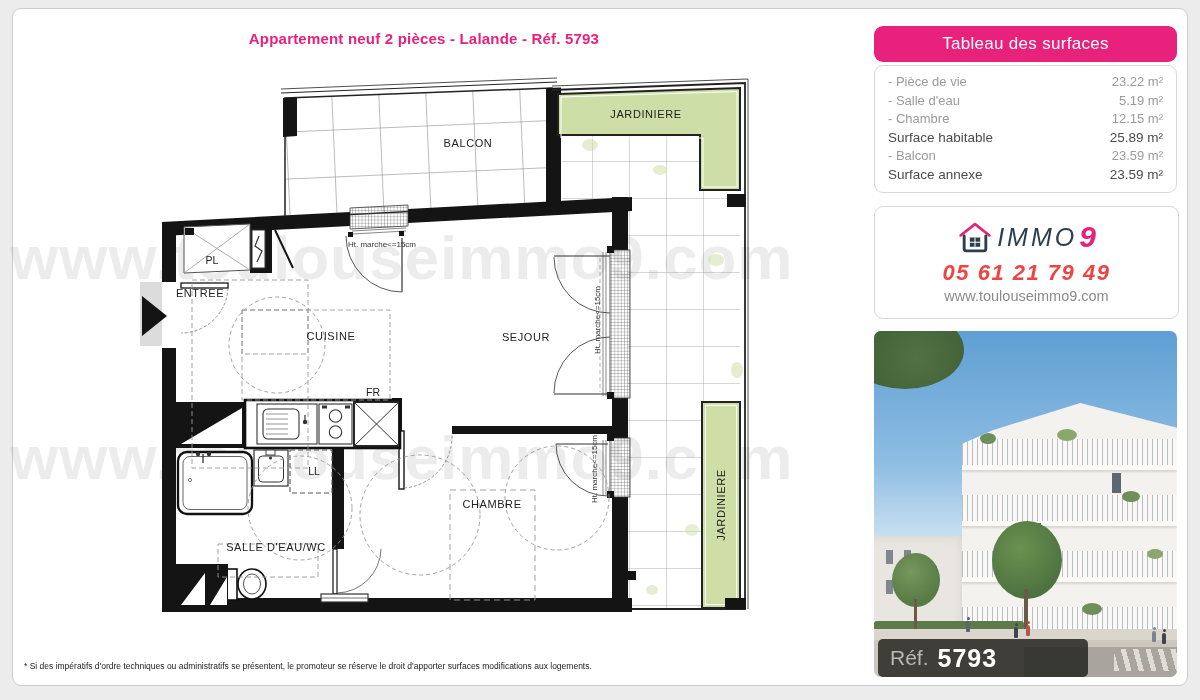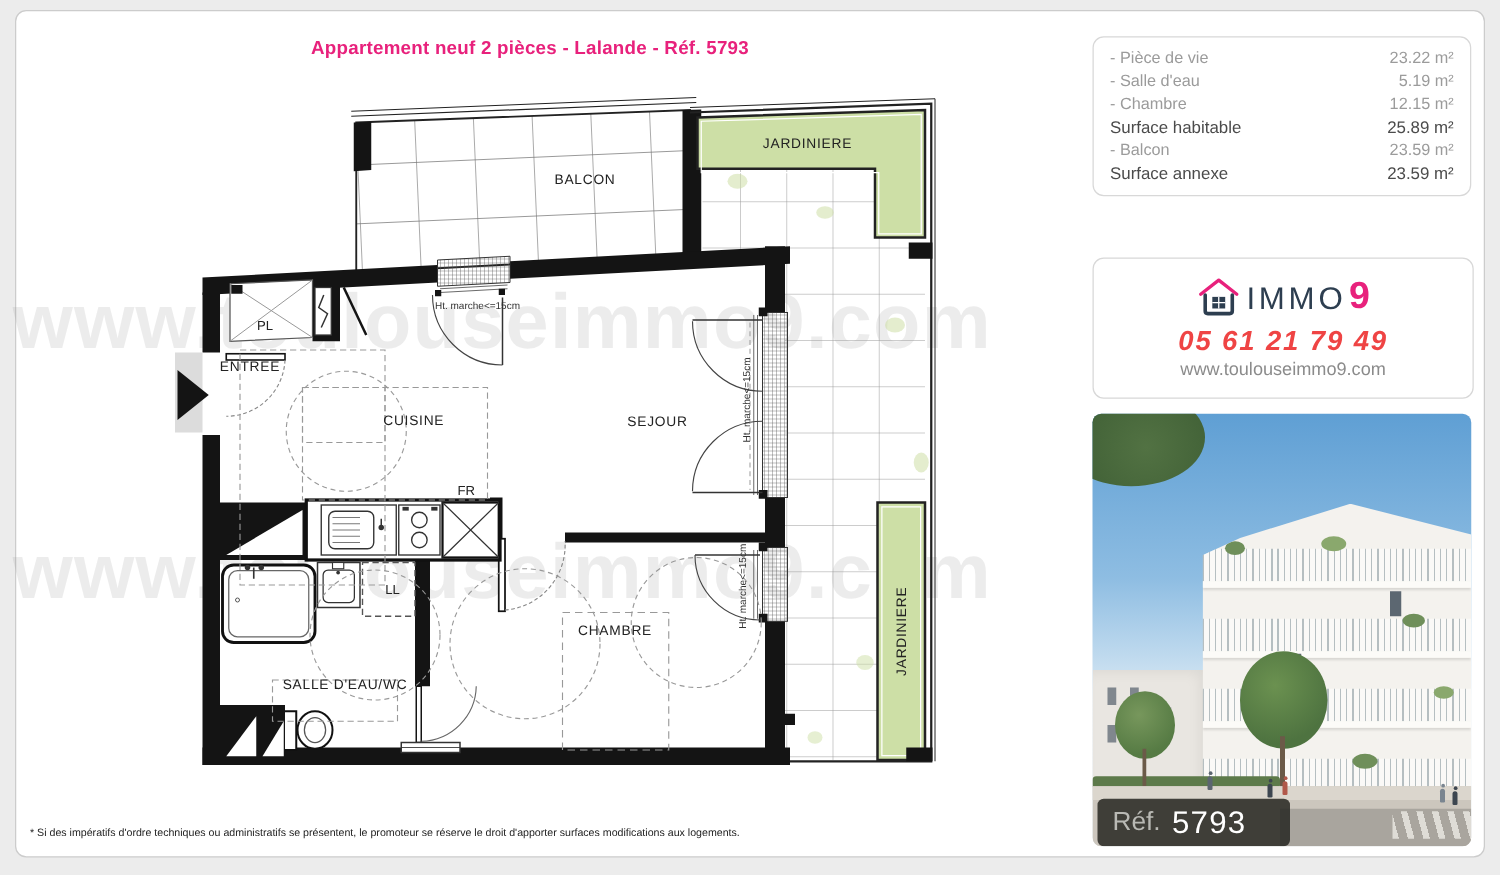--- a/index.html
+++ b/index.html
@@ -41,21 +41,21 @@
   .surfaces-body{
     margin-top:3px;background:#fff;border:1px solid #d8d8d8;border-radius:9px;
     padding:7px 13px 8px 13px;
   }
   .srow{display:flex;justify-content:space-between;font-size:13px;color:#9b9b9b;line-height:18.5px;}
   .srow.bold{font-weight:normal;color:#4b4b4b;font-size:13.5px;}
   .immo-card{
     position:absolute;left:874px;top:206px;width:303px;height:111px;z-index:3;
     background:#fff;border:1px solid #d8d8d8;border-radius:9px;text-align:center;
   }
-  .logo-row{display:flex;align-items:flex-end;justify-content:center;margin-top:13px;gap:4px;}
+  .logo-row{display:flex;align-items:center;justify-content:center;margin-top:13px;gap:4px;font-style:italic;}
   .logo-immo{font-size:25px;color:#2d3e50;letter-spacing:3px;font-weight:400;}
   .logo-nine{font-size:30px;color:#e8217c;font-weight:bold;margin-left:-2px;}
   .immo-phone{font-size:22px;font-weight:bold;color:#ef4444;letter-spacing:1.5px;margin-top:6px;font-style:italic;}
   .immo-web{font-size:14.5px;color:#8b8b8b;margin-top:2px;}
 
   
   .photo{
     position:absolute;left:874px;top:331px;width:303px;height:346px;z-index:3;
     border-radius:7px;overflow:hidden;
     background:linear-gradient(#5f9fd4 0%, #8ebde2 38%, #cfe3f2 62%, #e4ecf0 66%);
@@ -86,26 +86,26 @@
     background:repeating-linear-gradient(75deg, #e8e6e0 0 5px, transparent 5px 12px);
     opacity:.85;
   }
   .hedge{position:absolute;left:0;top:290px;width:150px;height:10px;background:#5d7a4a;border-radius:3px;}
   .canopy{position:absolute;border-radius:50%;}
   .person{position:absolute;width:4px;height:11px;border-radius:2px 2px 1px 1px;}
   .person::before{
     content:"";position:absolute;left:0.5px;top:-4px;width:3px;height:3px;border-radius:50%;background:inherit;
   }
   .ref-badge{
-    position:absolute;left:4px;bottom:0;height:38px;width:154px;
+    position:absolute;left:4px;bottom:0;height:38px;width:210px;
     background:rgba(38,38,33,.85);border-radius:5px;
     display:flex;align-items:center;padding:0 12px;gap:9px;box-sizing:border-box;
   }
   .ref-label{color:#b9b9b4;font-size:21px;}
-  .ref-number{color:#ffffff;font-size:25px;font-weight:normal;letter-spacing:1px;}
+  .ref-number{color:#ffffff;font-size:25px;font-weight:bold;letter-spacing:1px;}
 </style>
 </head>
 <body>
 
 <div class="card-main"></div>
 
 <div class="plan-title">Appartement neuf 2 pièces - Lalande - Réf. 5793</div>
 
 <div class="watermark" id="wm1">www.toulouseimmo9.com</div>
 <div class="watermark" id="wm2">www.toulouseimmo9.com</div>
@@ -284,20 +284,21 @@
     <text class="room-label" x="526" y="291" text-anchor="middle">SEJOUR</text>
     <text class="room-label" x="492" y="458" text-anchor="middle">CHAMBRE</text>
     <text class="room-label" x="276" y="501" text-anchor="middle">SALLE D'EAU/WC</text>
     <text class="note-label" x="382" y="197" text-anchor="middle">Ht. marche&lt;=15cm</text>
     <text class="note-label" x="597" y="273" text-anchor="middle" transform="rotate(-90 597 270)">Ht. marche&lt;=15cm</text>
     <text class="note-label" x="594" y="422" text-anchor="middle" transform="rotate(-90 594 419)">Ht. marche&lt;=15cm</text>
   </g>
 </svg>
 
 <div class="surfaces-card">
+  <div class="surfaces-header">Tableau des surfaces</div>
   <div class="surfaces-body">
     <div class="srow">
       <span>- Pièce de vie</span>
       <span>23.22 m²</span>
     </div>
     <div class="srow">
       <span>- Salle d'eau</span>
       <span>5.19 m²</span>
     </div>
     <div class="srow">

